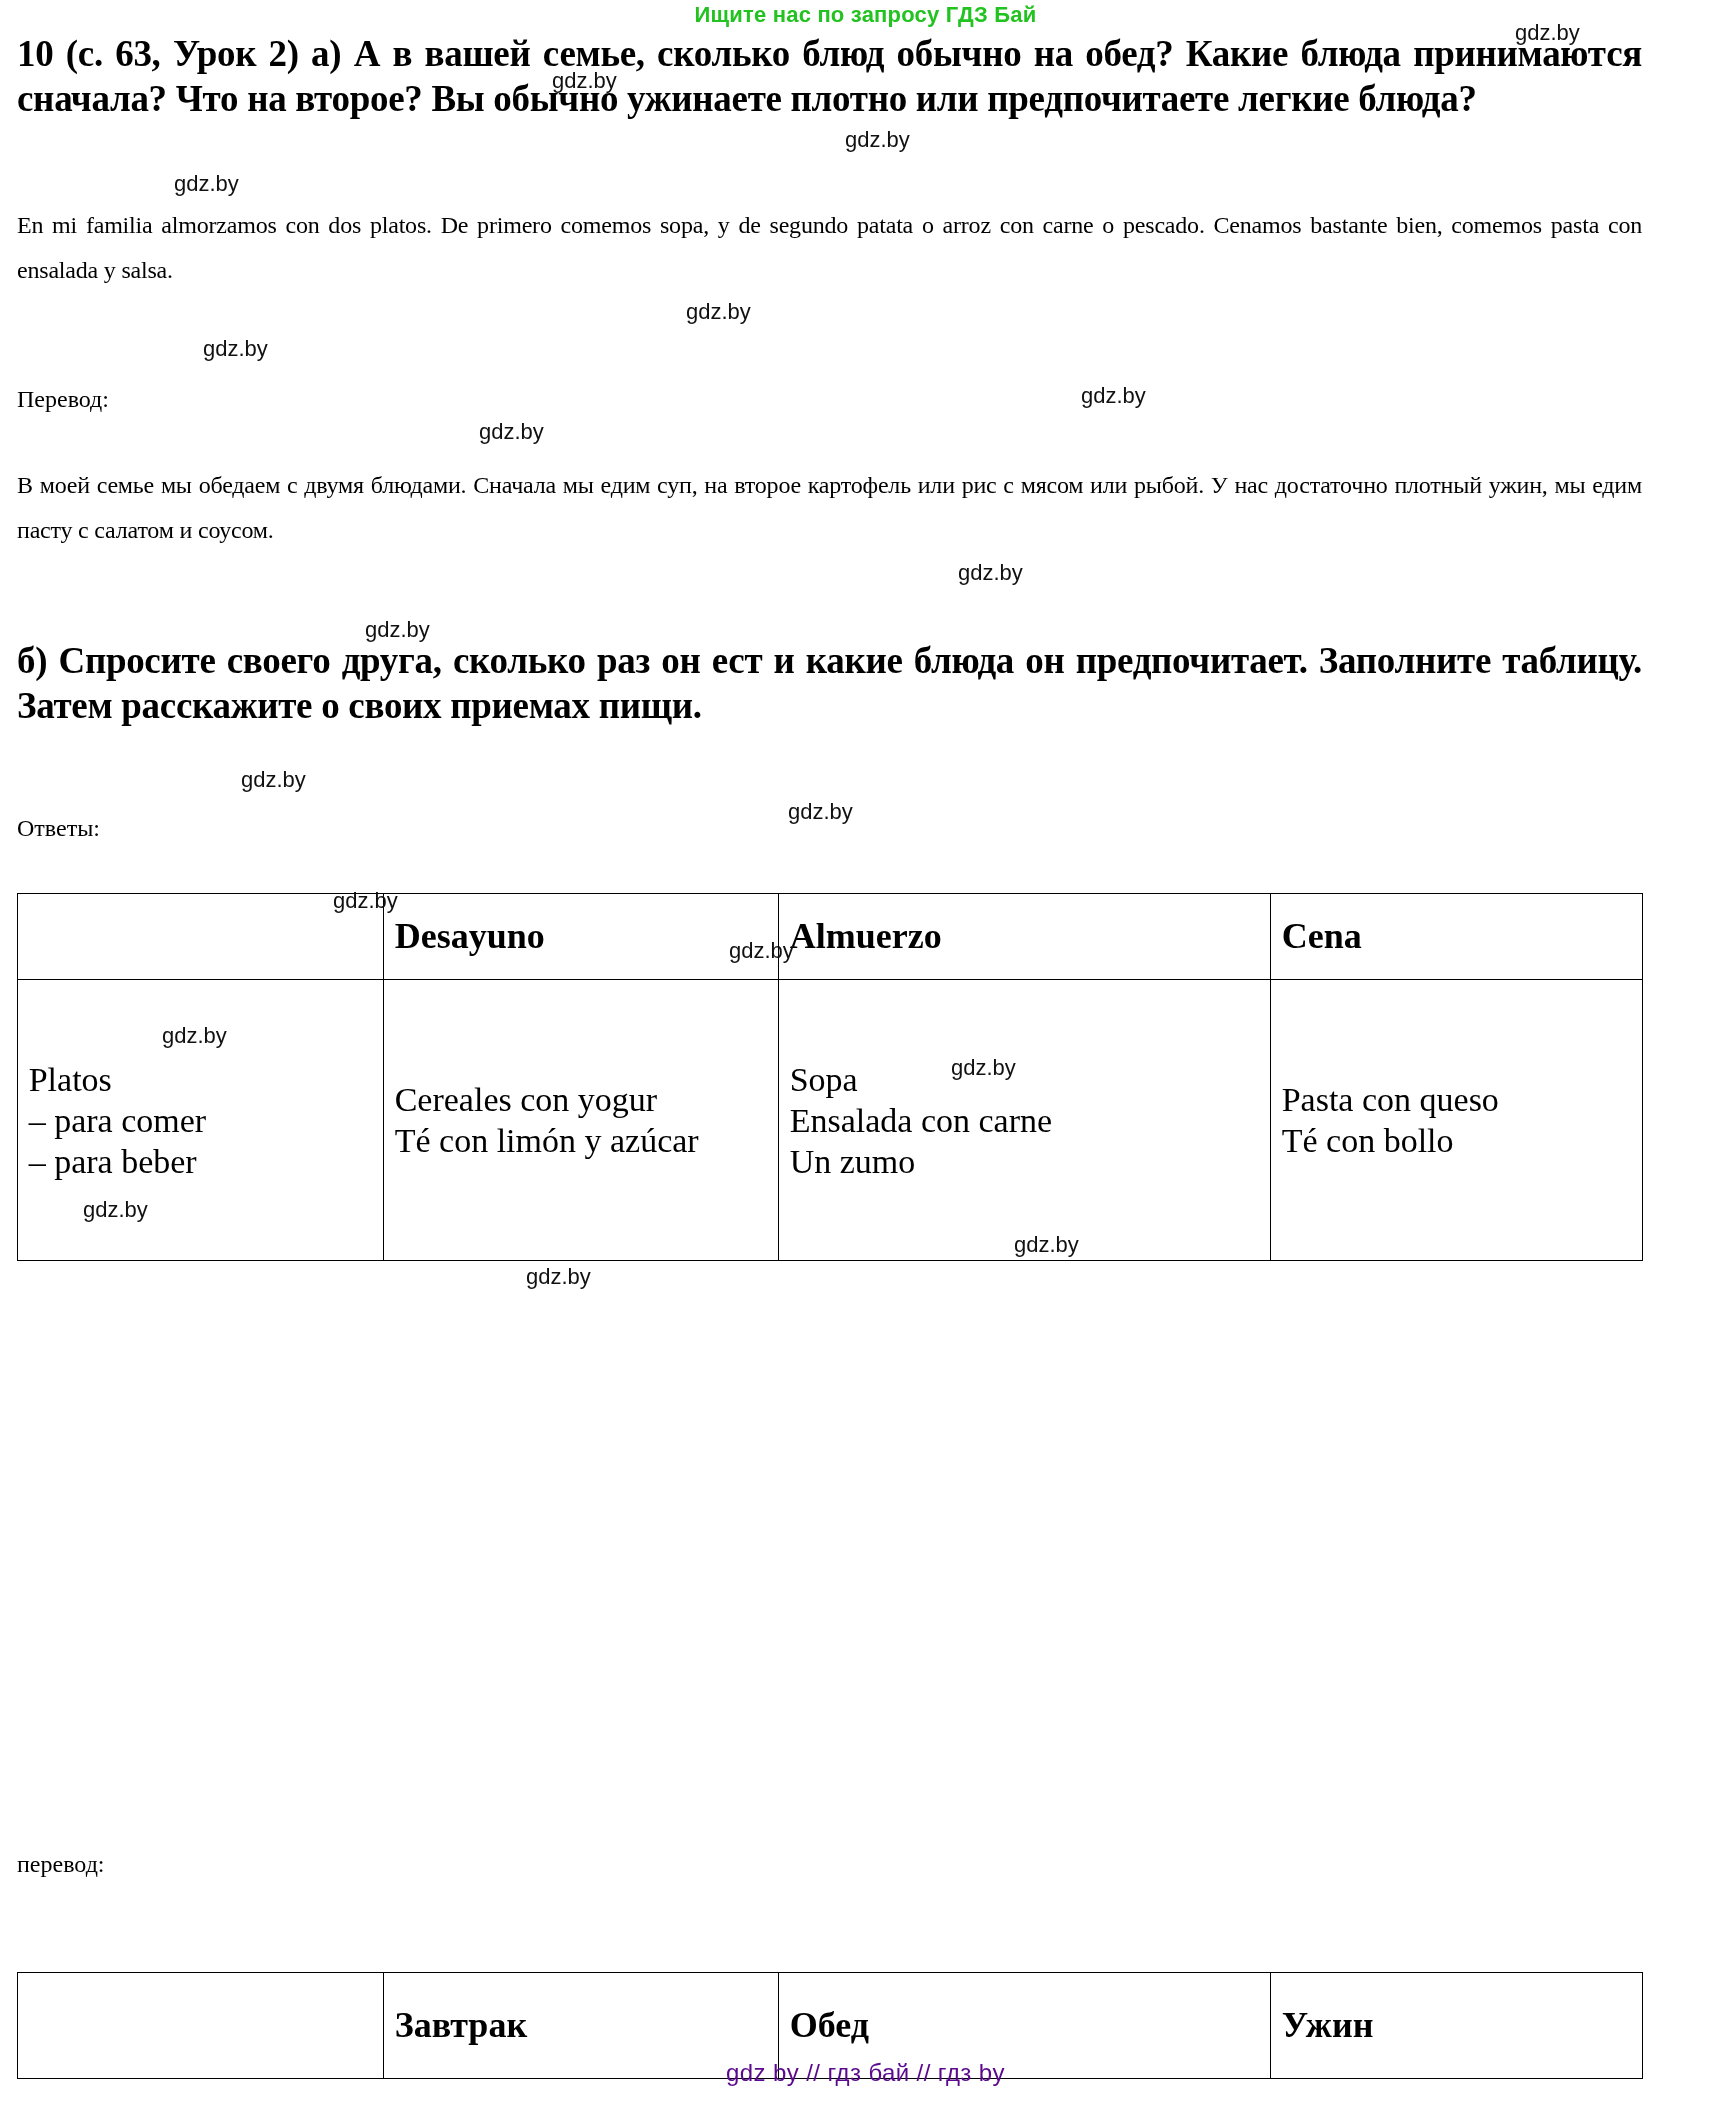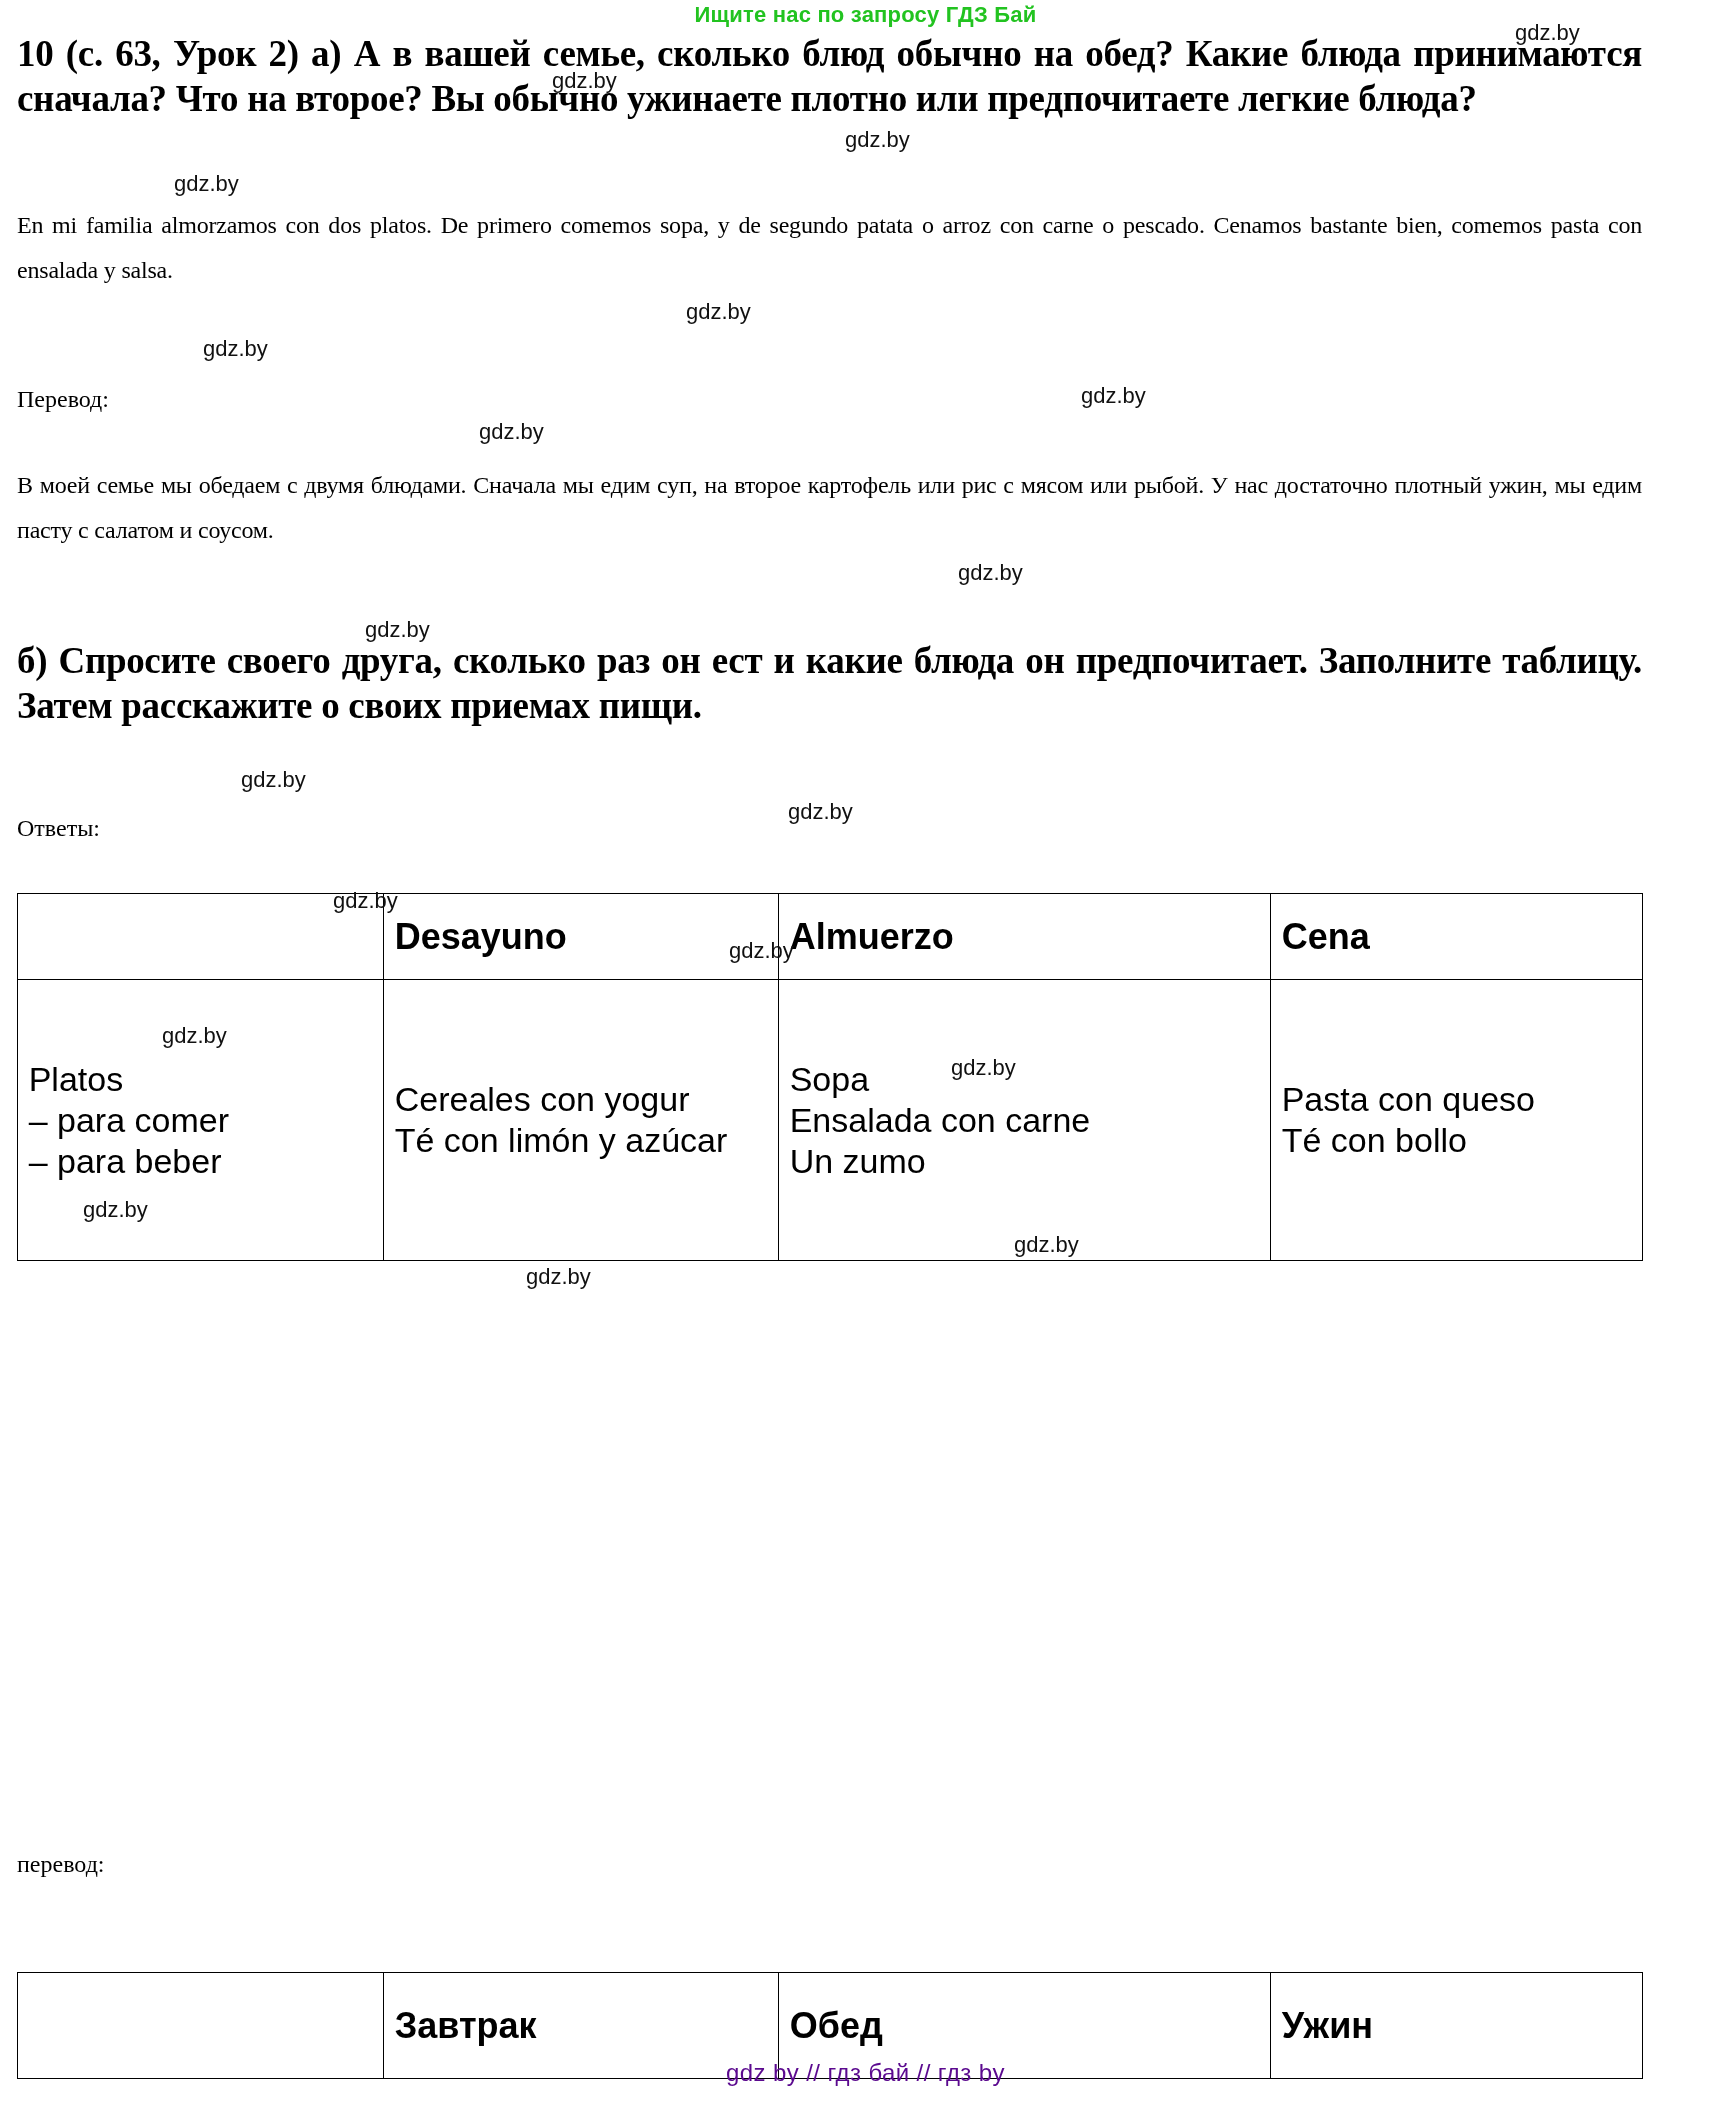--- a/index.html
+++ b/index.html
@@ -82,21 +82,21 @@
   .label {
     font-size: 24px;
     line-height: 43px;
   }
 
   
   .tbl {
     position: absolute;
     border-collapse: collapse;
     table-layout: fixed;
-    font-family: Liberation Sans, sans-serif;
+    font-family: Liberation Serif, serif;
     padding-left: 15px;
   }
   .tbl td {
     border: 1.8px solid #000000;
     vertical-align: middle;
     padding: 3.6px 9px 3.6px 10.7px;
     font-size: 34px;
     line-height: 41px;
   }
   .tbl td.hd {

